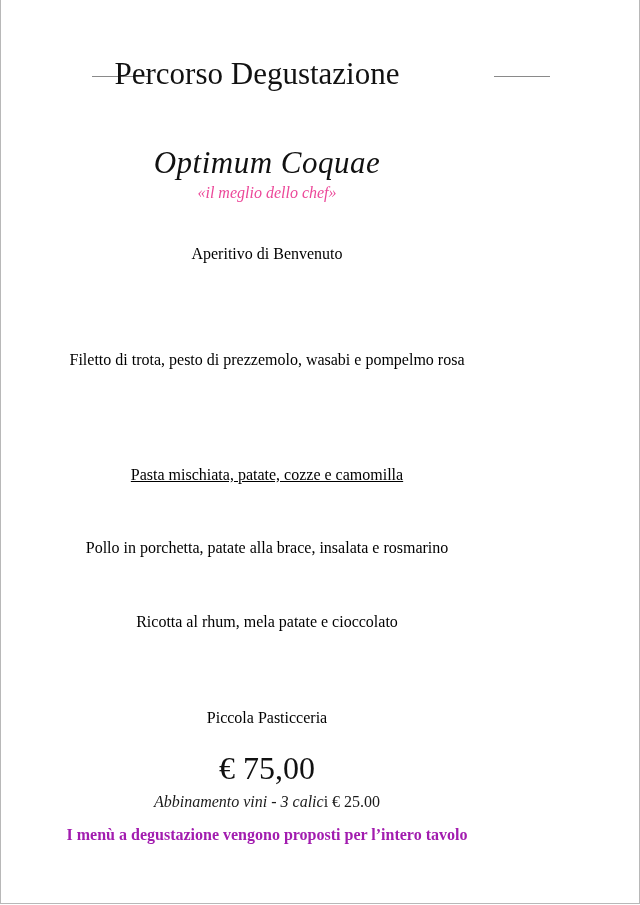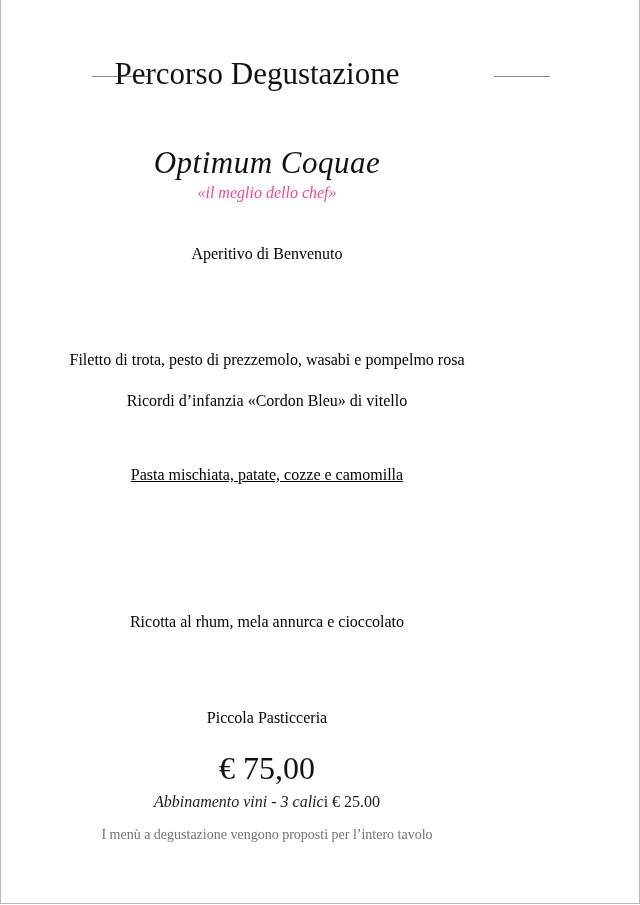--- a/index.html
+++ b/index.html
@@ -86,45 +86,45 @@
     }
     .wine {
       top: 791px;
       font-size: 16px;
       line-height: 22px;
       color: #1a1a1a;
     }
     .wine .it { font-style: italic; margin-top: 20px; }
     .note {
       top: 825px;
-      font-size: 14px;
-      font-weight: normal;
+      font-size: 16px;
+      font-weight: bold;
       line-height: 20px;
-      color: #737373;
+      color: #a21caf;
     }
   </style>
 </head>
 <body>
 
 <div class="page">
 
   <div class="header-row">
     <div class="rule left"></div>
     <div class="header-title">Percorso Degustazione</div>
     <div class="rule right"></div>
   </div>
 
   <div class="abs menu-name">Optimum Coquae</div>
   <div class="abs menu-subtitle">«il meglio dello chef»</div>
 
   <div class="abs course" style="top:243px;">Aperitivo di Benvenuto</div>
   <div class="abs course" style="top:317px;margin-top:32px;">Filetto di trota, pesto di prezzemolo, wasabi e pompelmo rosa</div>
-  <div class="abs course" style="top:390px;">Ricordi d’infanzia «Cordon Bleu» di vitello</div>
   <div class="abs course" style="top:464px;text-decoration:underline;">Pasta mischiata, patate, cozze e camomilla</div>
-  <div class="abs course" style="top:611px;">Ricotta al rhum, mela annurca e cioccolato</div>
+  <div class="abs course" style="top:537px;">Pollo in porchetta, patate alla brace, insalata e rosmarino</div>
+  <div class="abs course" style="top:611px;">Ricotta al rhum, mela patate e cioccolato</div>
   <div class="abs course" style="top:707px;">Piccola Pasticceria</div>
 
   <div class="abs price">€ 75,00</div>
 
   <div class="abs wine">
     <span class="it">Abbinamento vini - 3 calic</span><span>i</span><span> € 25.00</span>
   </div>
 
   <div class="abs note">I menù a degustazione vengono proposti per l’intero tavolo</div>
 

